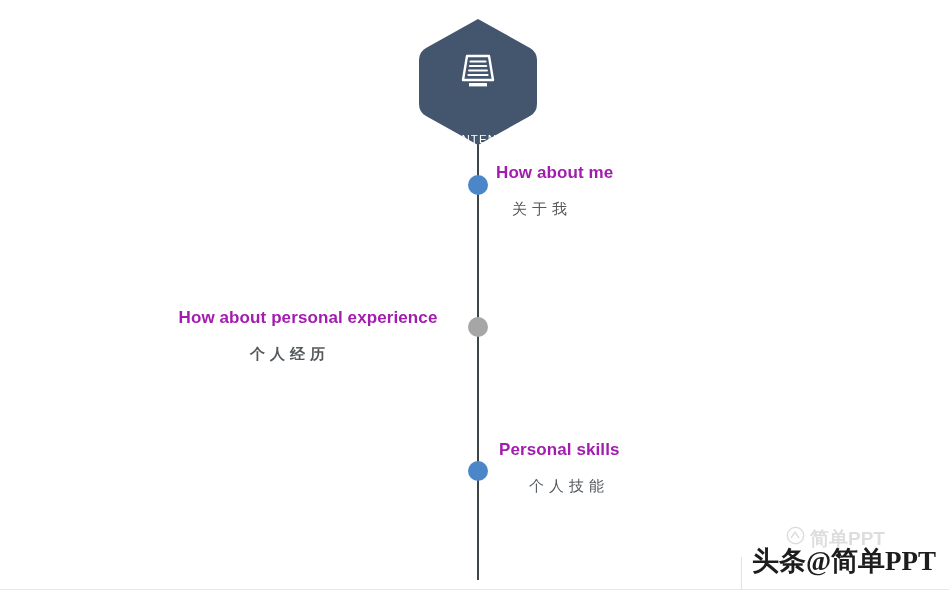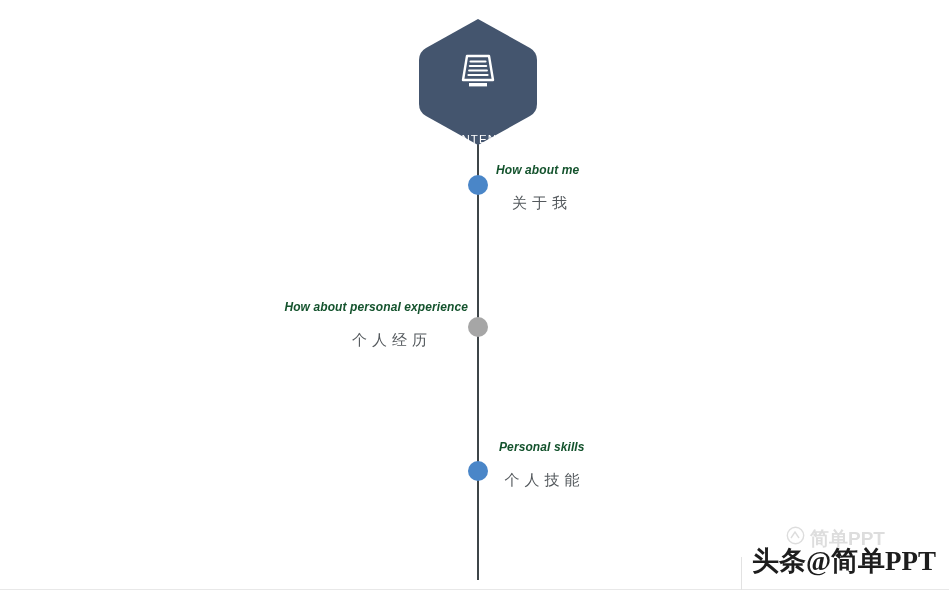--- a/index.html
+++ b/index.html
@@ -91,26 +91,25 @@
   }
   .dot-blue   { background: #4a86c8; }
   .dot-gray   { background: #a6a6a6; }
 
   
   .entry {
     position: absolute;
   }
   .entry-title {
     font-weight: bold;
-    font-size: 12px;
-    color: #14532d;
+    font-size: 17px;
+    color: #a21caf;
     letter-spacing: 0.1px;
     white-space: nowrap;
     font-family: "Liberation Sans", sans-serif;
-    font-style: italic;
   }
   .entry-sub {
     font-size: 15px;
     color: #53585c;
     letter-spacing: 5px;
     white-space: nowrap;
     font-weight: 400;
     font-family: "Liberation Sans", "DejaVu Sans", sans-serif;
   }
   .entry.align-left  { text-align: left; }
@@ -197,29 +196,29 @@
     <div class="hex-label">CONTENTS</div>
   </div>
 
   <div class="dot dot-blue" style="left:468px; top:175px;"></div>
   <div class="entry align-left" style="left:496px; top:163px;">
     <div class="entry-title">How about me</div>
     <div class="entry-sub" style="margin-top:17px; margin-left:16px;">关于我</div>
   </div>
 
   <div class="dot dot-gray" style="left:468px; top:317px;"></div>
-  <div class="entry align-right" style="left:148px; top:300px; width:320px;">
+  <div class="entry align-right" style="left:148px; top:308px; width:320px;text-align:center;">
     <div class="entry-title">How about personal experience</div>
-    <div class="entry-sub" style="margin-top:17px; margin-right:36px;">个人经历</div>
+    <div class="entry-sub" style="margin-top:17px; margin-right:36px;font-weight:bold;">个人经历</div>
   </div>
 
   <div class="dot dot-blue" style="left:468px; top:461px;"></div>
   <div class="entry align-left" style="left:499px; top:440px;">
     <div class="entry-title">Personal skills</div>
-    <div class="entry-sub" style="margin-top:17px; margin-left:1px;text-align:right;">个人技能</div>
+    <div class="entry-sub" style="margin-top:17px; margin-left:30px;">个人技能</div>
   </div>
 
   <div class="watermark">
     <div class="wm-ghost">
       <span class="wm-ghost-logo">
         <svg width="19" height="19" viewBox="0 0 19 19">
           <circle cx="9.5" cy="9.5" r="8.2" fill="none" stroke="#3a3a3a" stroke-width="1.4"></circle>
           <path d="M 5 12 L 9 6 L 13 12" fill="none" stroke="#3a3a3a" stroke-width="1.4"></path>
         </svg>
       </span>

